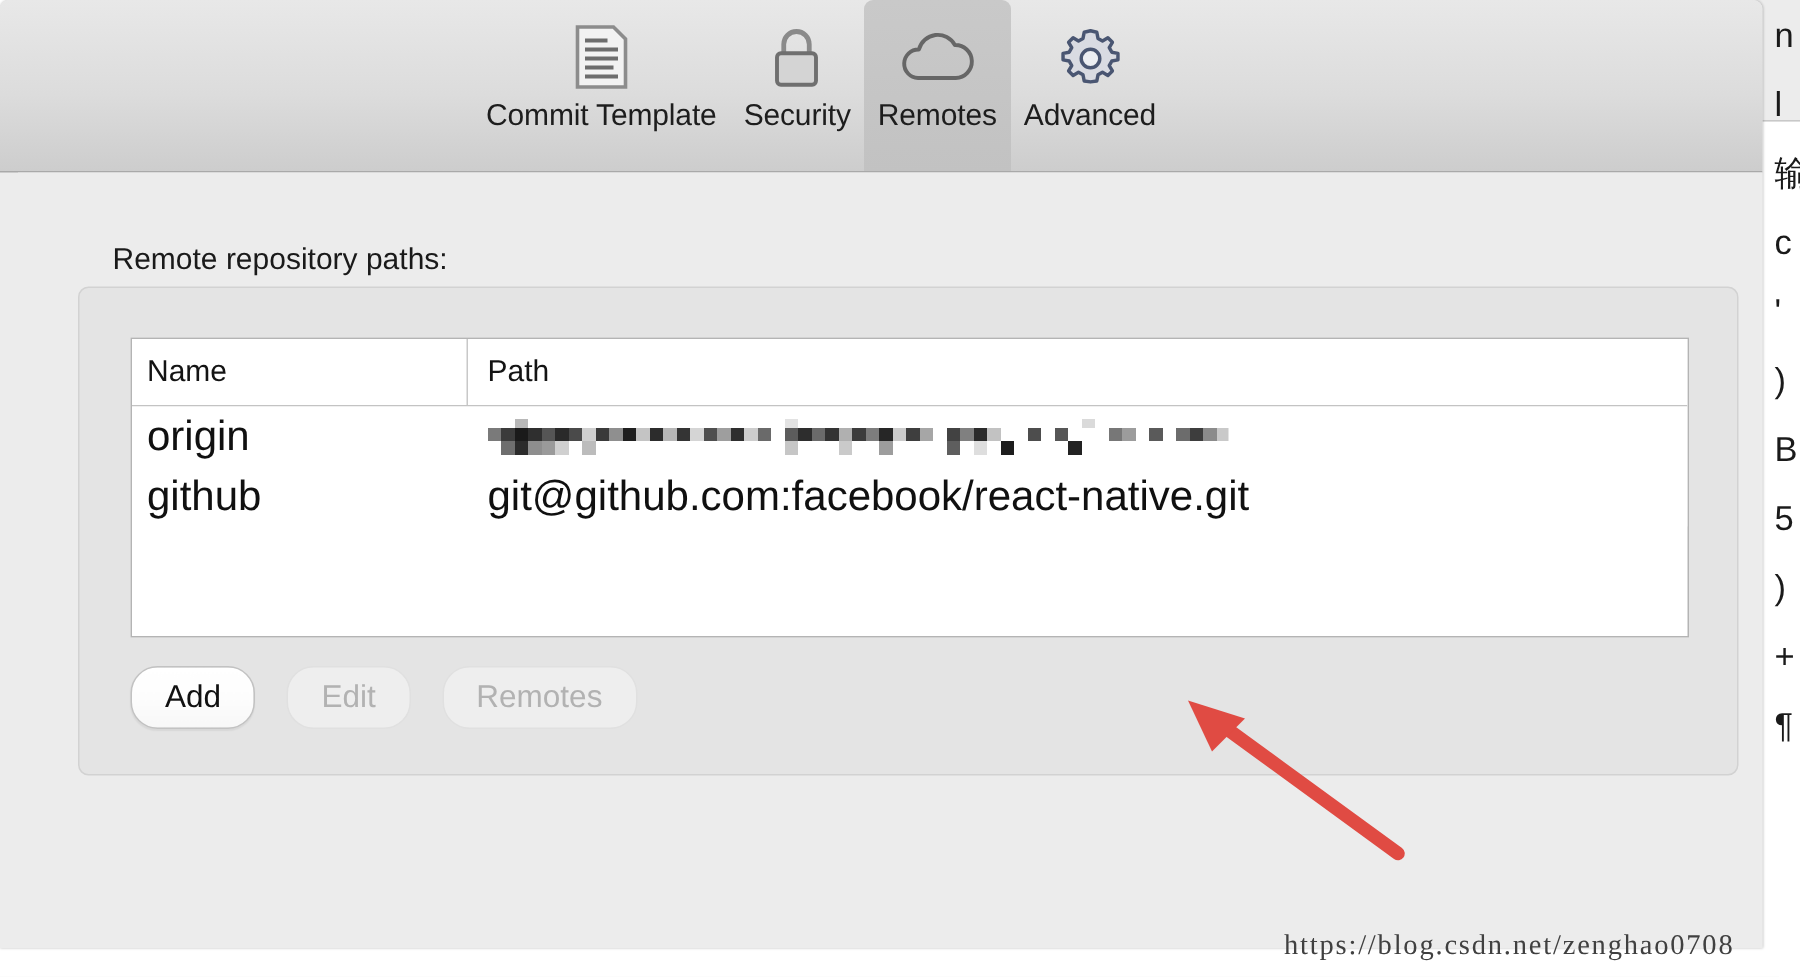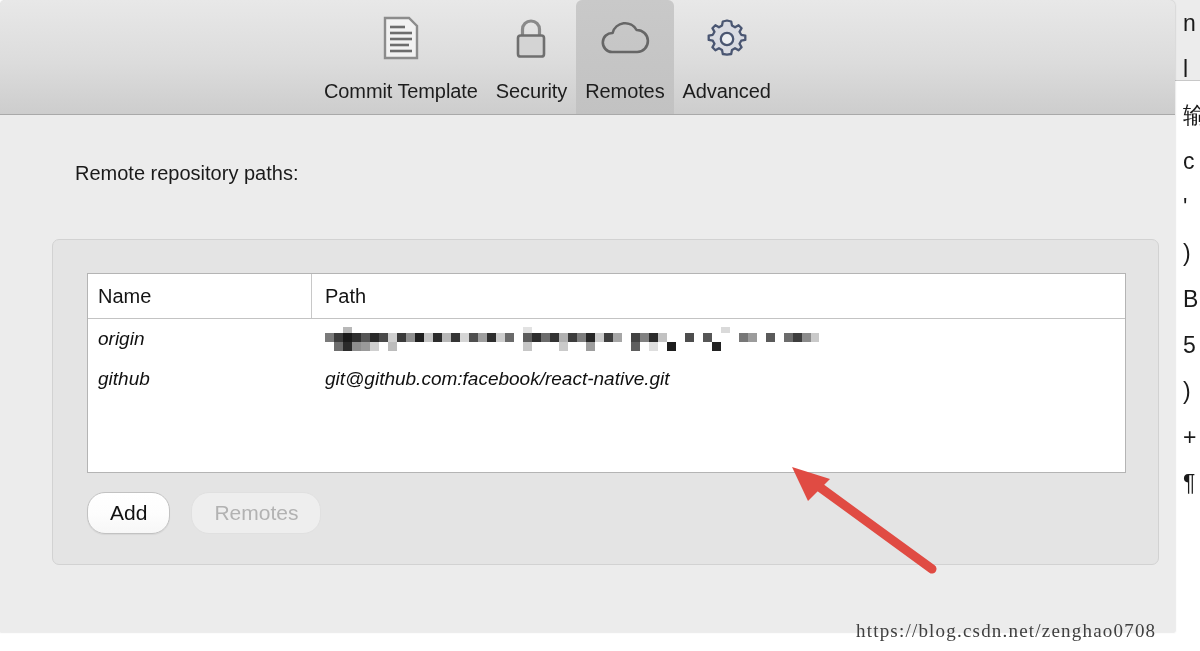--- a/index.html
+++ b/index.html
@@ -98,21 +98,21 @@
   .tab.selected {
     background: linear-gradient(to bottom, #c9c9c9 0%, #c2c2c2 100%);
   }
   .tab .tab-icon {
     height: 48px;
     display: flex;
     align-items: center;
     justify-content: center;
   }
   .tab .tab-label {
-    margin-top: 18px;
+    margin-top: 4px;
     font-size: 20px;
     color: #1d1d1d;
     letter-spacing: -0.1px;
     white-space: nowrap;
   }
 
   
   .body {
     position: absolute;
     top: 115px;
@@ -134,21 +134,20 @@
   .groupbox {
     position: absolute;
     left: 40px;
     top: 76px;
     width: 1107px;
     height: 326px;
     background: #e4e4e4;
     border: 1px solid #d2d2d2;
     border-radius: 7px;
     box-sizing: border-box;
-    margin-top: 48px;
   }
 
   
   .table {
     position: absolute;
     left: 34px;
     top: 33px;
     width: 1039px;
     height: 200px;
     background: #ffffff;
@@ -170,27 +169,26 @@
     height: 44px;
     line-height: 44px;
     padding-left: 10px;
   }
   .th.col-name { width: 224px; border-right: 1px solid #c8c8c8; }
   .th.col-path { flex: 1; padding-left: 13px; }
 
   .table-body { background: #ffffff; }
   .tr { display: flex; height: 40px; align-items: center; }
   .td {
-    font-size: 19px;
+    font-size: 28px;
     color: #101010;
     box-sizing: border-box;
     padding-left: 10px;
     white-space: nowrap;
     overflow: hidden;
-    font-style: italic;
   }
   .td.col-name { width: 224px; }
   .td.col-path { flex: 1; padding-left: 13px; }
 
   
   .mosaic {
     display: block;
     height: 26px;
     width: 494px;
     margin-top: 2px;
@@ -427,20 +425,21 @@
             <div class="tr">
               <div class="td col-name">github</div>
               <div class="td col-path">git@github.com:facebook/react-native.git</div>
             </div>
 
           </div>
         </div>
 
         <div class="btn-row">
           <div class="btn">Add</div>
+          <div class="btn disabled">Edit</div>
           <div class="btn disabled">Remotes</div>
         </div>
 
       </div>
 
       <div class="annotation-arrow">
         <svg width="180" height="130" viewBox="0 0 180 130" aria-hidden="true">
           <line x1="160" y1="114" x2="42" y2="28" stroke="#e04b43" stroke-width="9" stroke-linecap="round"></line>
           <path d="M20 12 L58 24 L36 46 Z" fill="#e04b43"></path>
         </svg>

